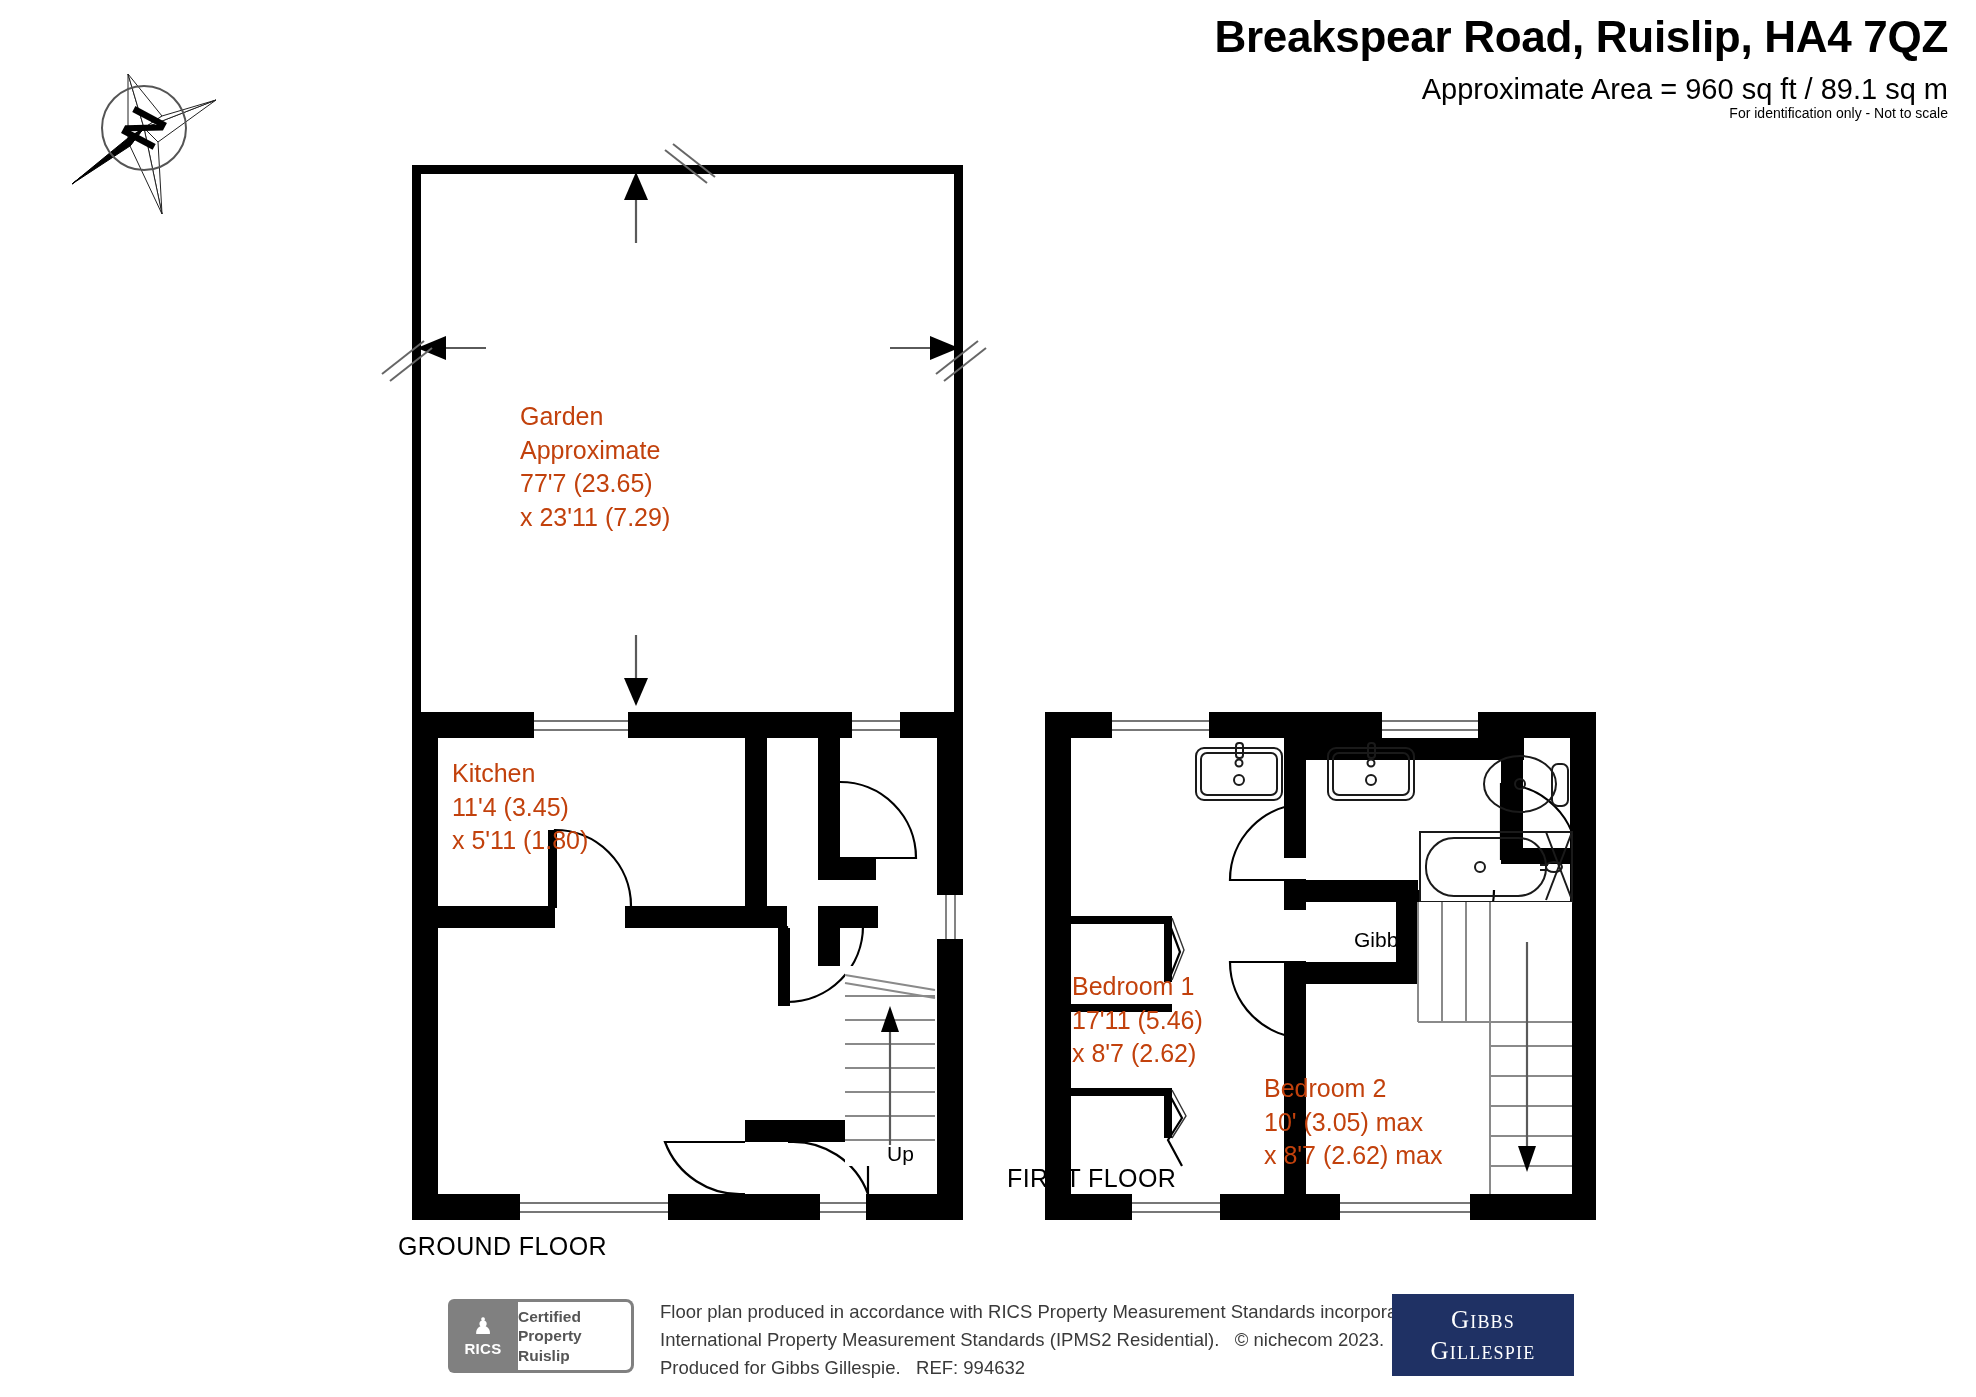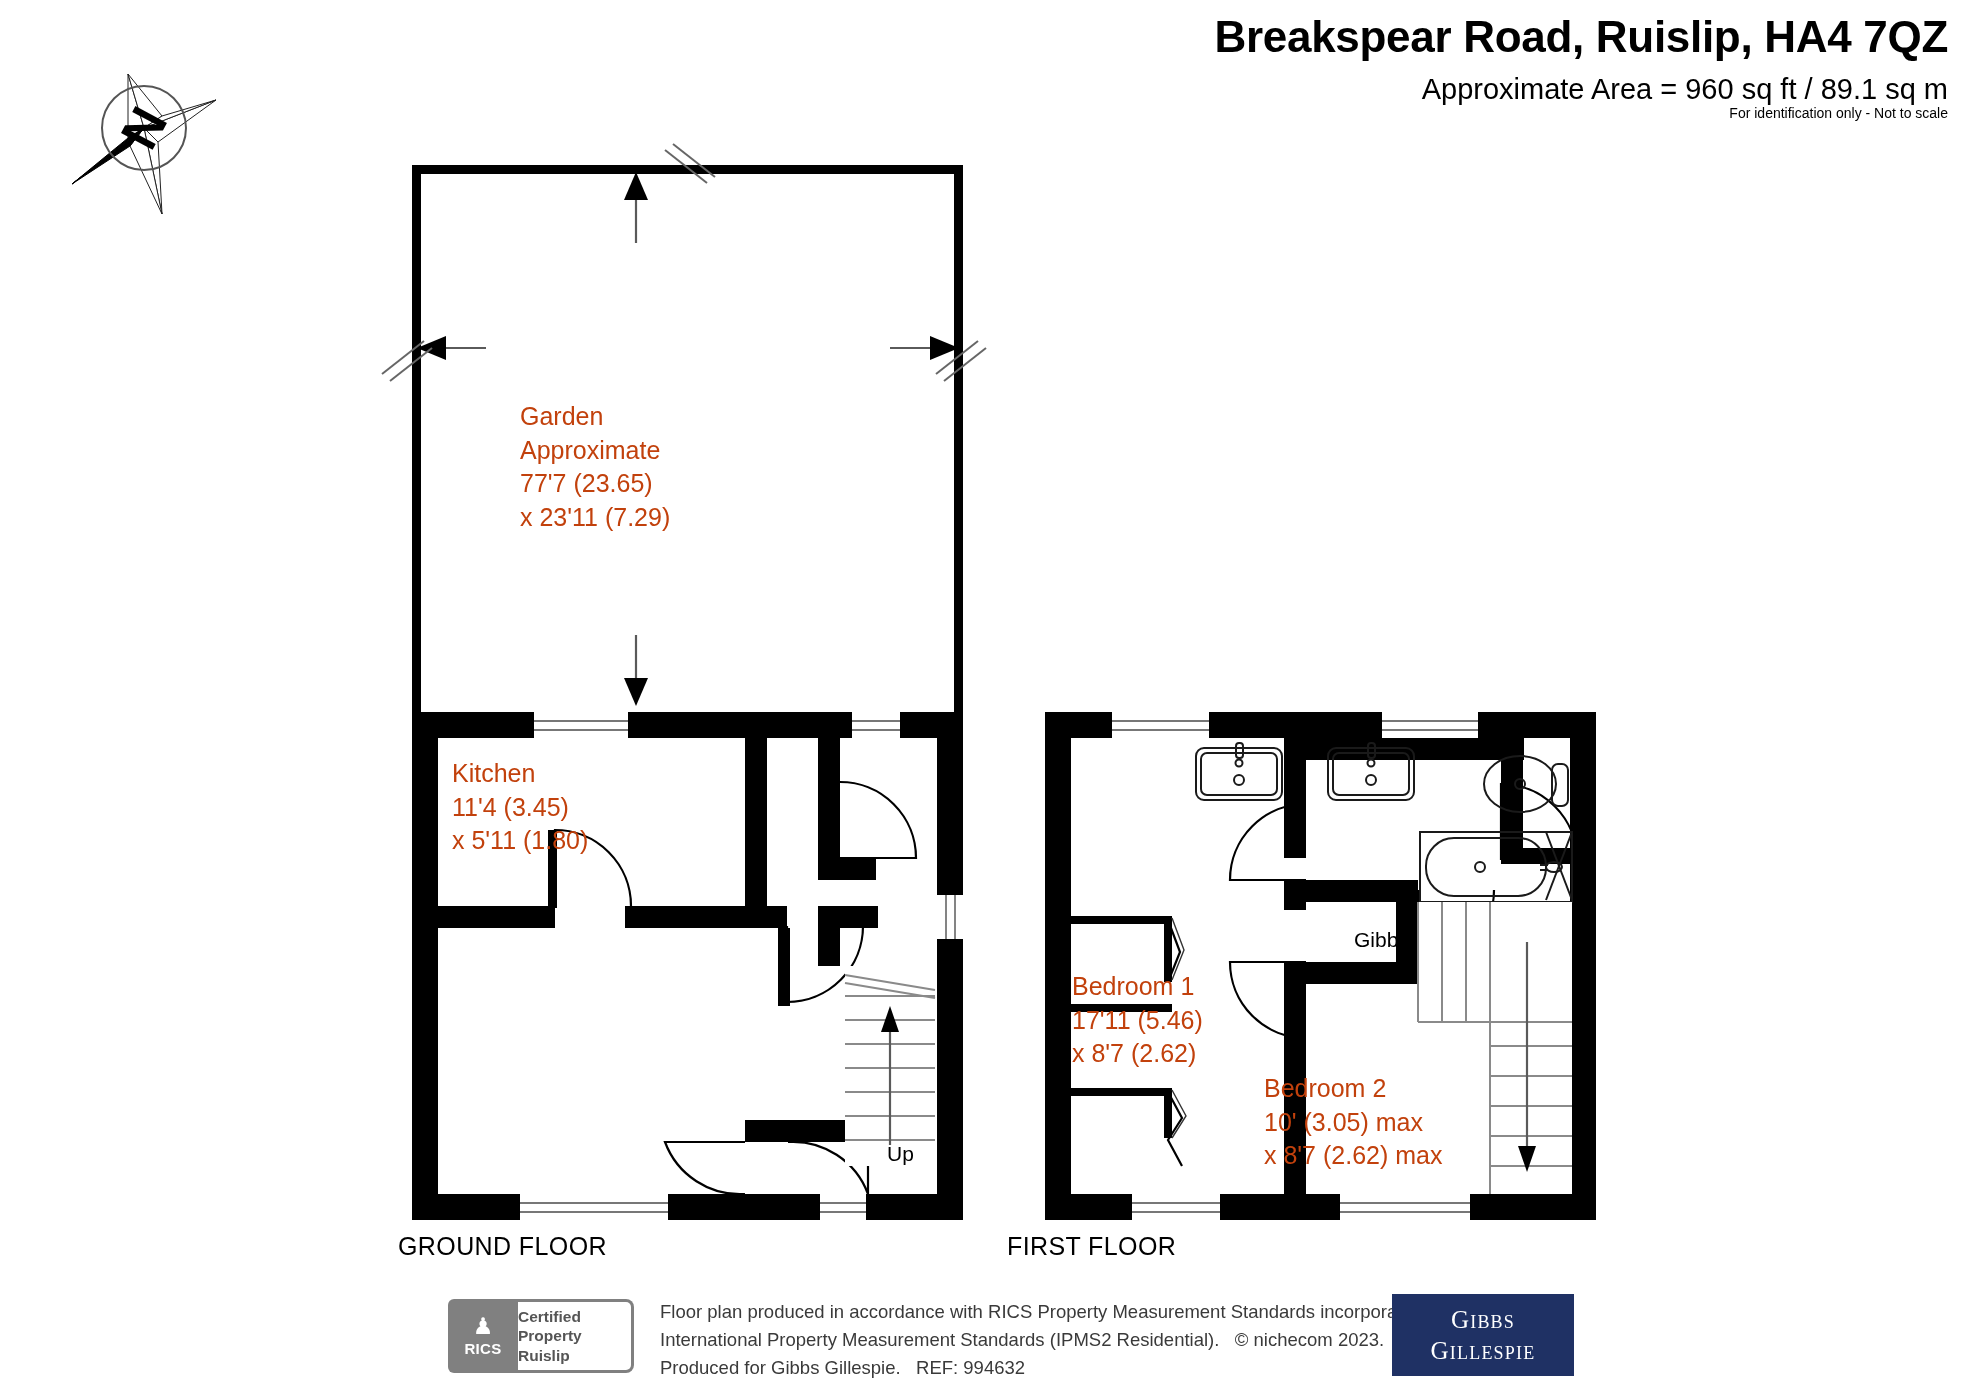--- a/index.html
+++ b/index.html
@@ -426,21 +426,21 @@
   <div class="lbl" style="left:1264px; top:1072px; width:260px;">Bedroom 2
 10' (3.05) max
 x 8'7 (2.62) max</div>
 
   <div class="stairword" style="left:887px; top:1142px;">Up</div>
 
   <div class="stairword" style="left:1354px; top:928px;">Gibbs</div>
 
   <div class="floorname" style="left:398px; top:1232px;">GROUND FLOOR</div>
 
-  <div class="floorname" style="left:1007px; top:1232px;">FIRST FLOOR</div>
+  <div class="floorname" style="left:1007px; top:1164px;">FIRST FLOOR</div>
 
   <div class="footer">
 
     <div class="rics-badge">
       <div class="rics-left">
         <div class="rics-mark">♟</div>
         <div class="rics-word">RICS</div>
       </div>
       <div class="rics-right">
         <span>Certified</span>

